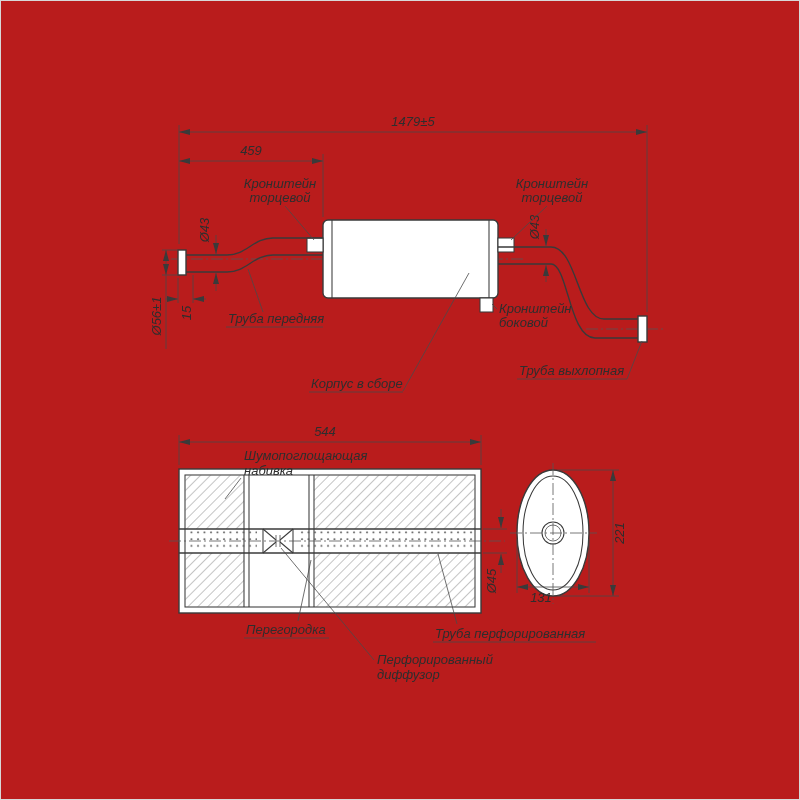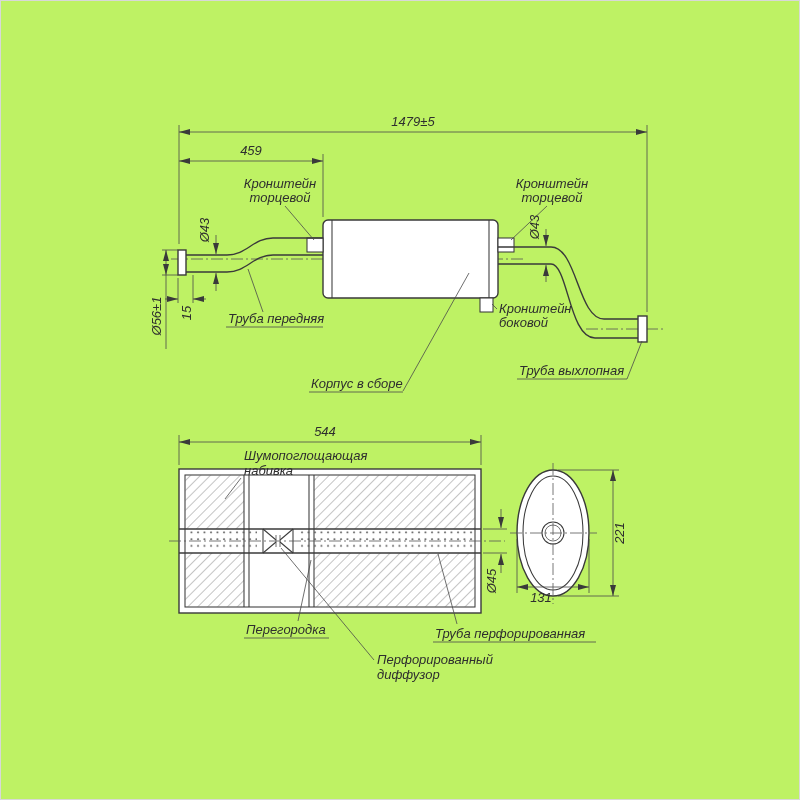--- a/index.html
+++ b/index.html
@@ -1,16 +1,16 @@
 <!DOCTYPE html>
 <html><head>
 <meta charset="utf-8">
 <style>
   html,body{margin:0;padding:0;background:#fff;}
-  #canvas{width:798px;height:798px;border:1px solid #d8d8d8;background:#bef264;position:relative;}
+  #canvas{width:798px;height:798px;border:1px solid #d8d8d8;background:#b91c1c;position:relative;}
   svg{display:block;}
   .lbl{font-family:"Liberation Sans",sans-serif;font-style:italic;font-size:13px;fill:#2e2e2e;}
   .dim{font-family:"Liberation Sans",sans-serif;font-style:italic;font-size:13px;fill:#2e2e2e;}
   .outline{stroke:#3a3a3a;stroke-width:1.4;fill:none;}
   .outline-f{stroke:#3a3a3a;stroke-width:1.4;fill:#ffffff;}
   .med{stroke:#3a3a3a;stroke-width:1.05;fill:none;}
   .med-f{stroke:#3a3a3a;stroke-width:1.05;fill:#ffffff;}
   .thin{stroke:#4a4a4a;stroke-width:0.8;fill:none;}
   .cline{stroke:#555;stroke-width:0.8;fill:none;stroke-dasharray:12 3 2 3;}
 </style>

